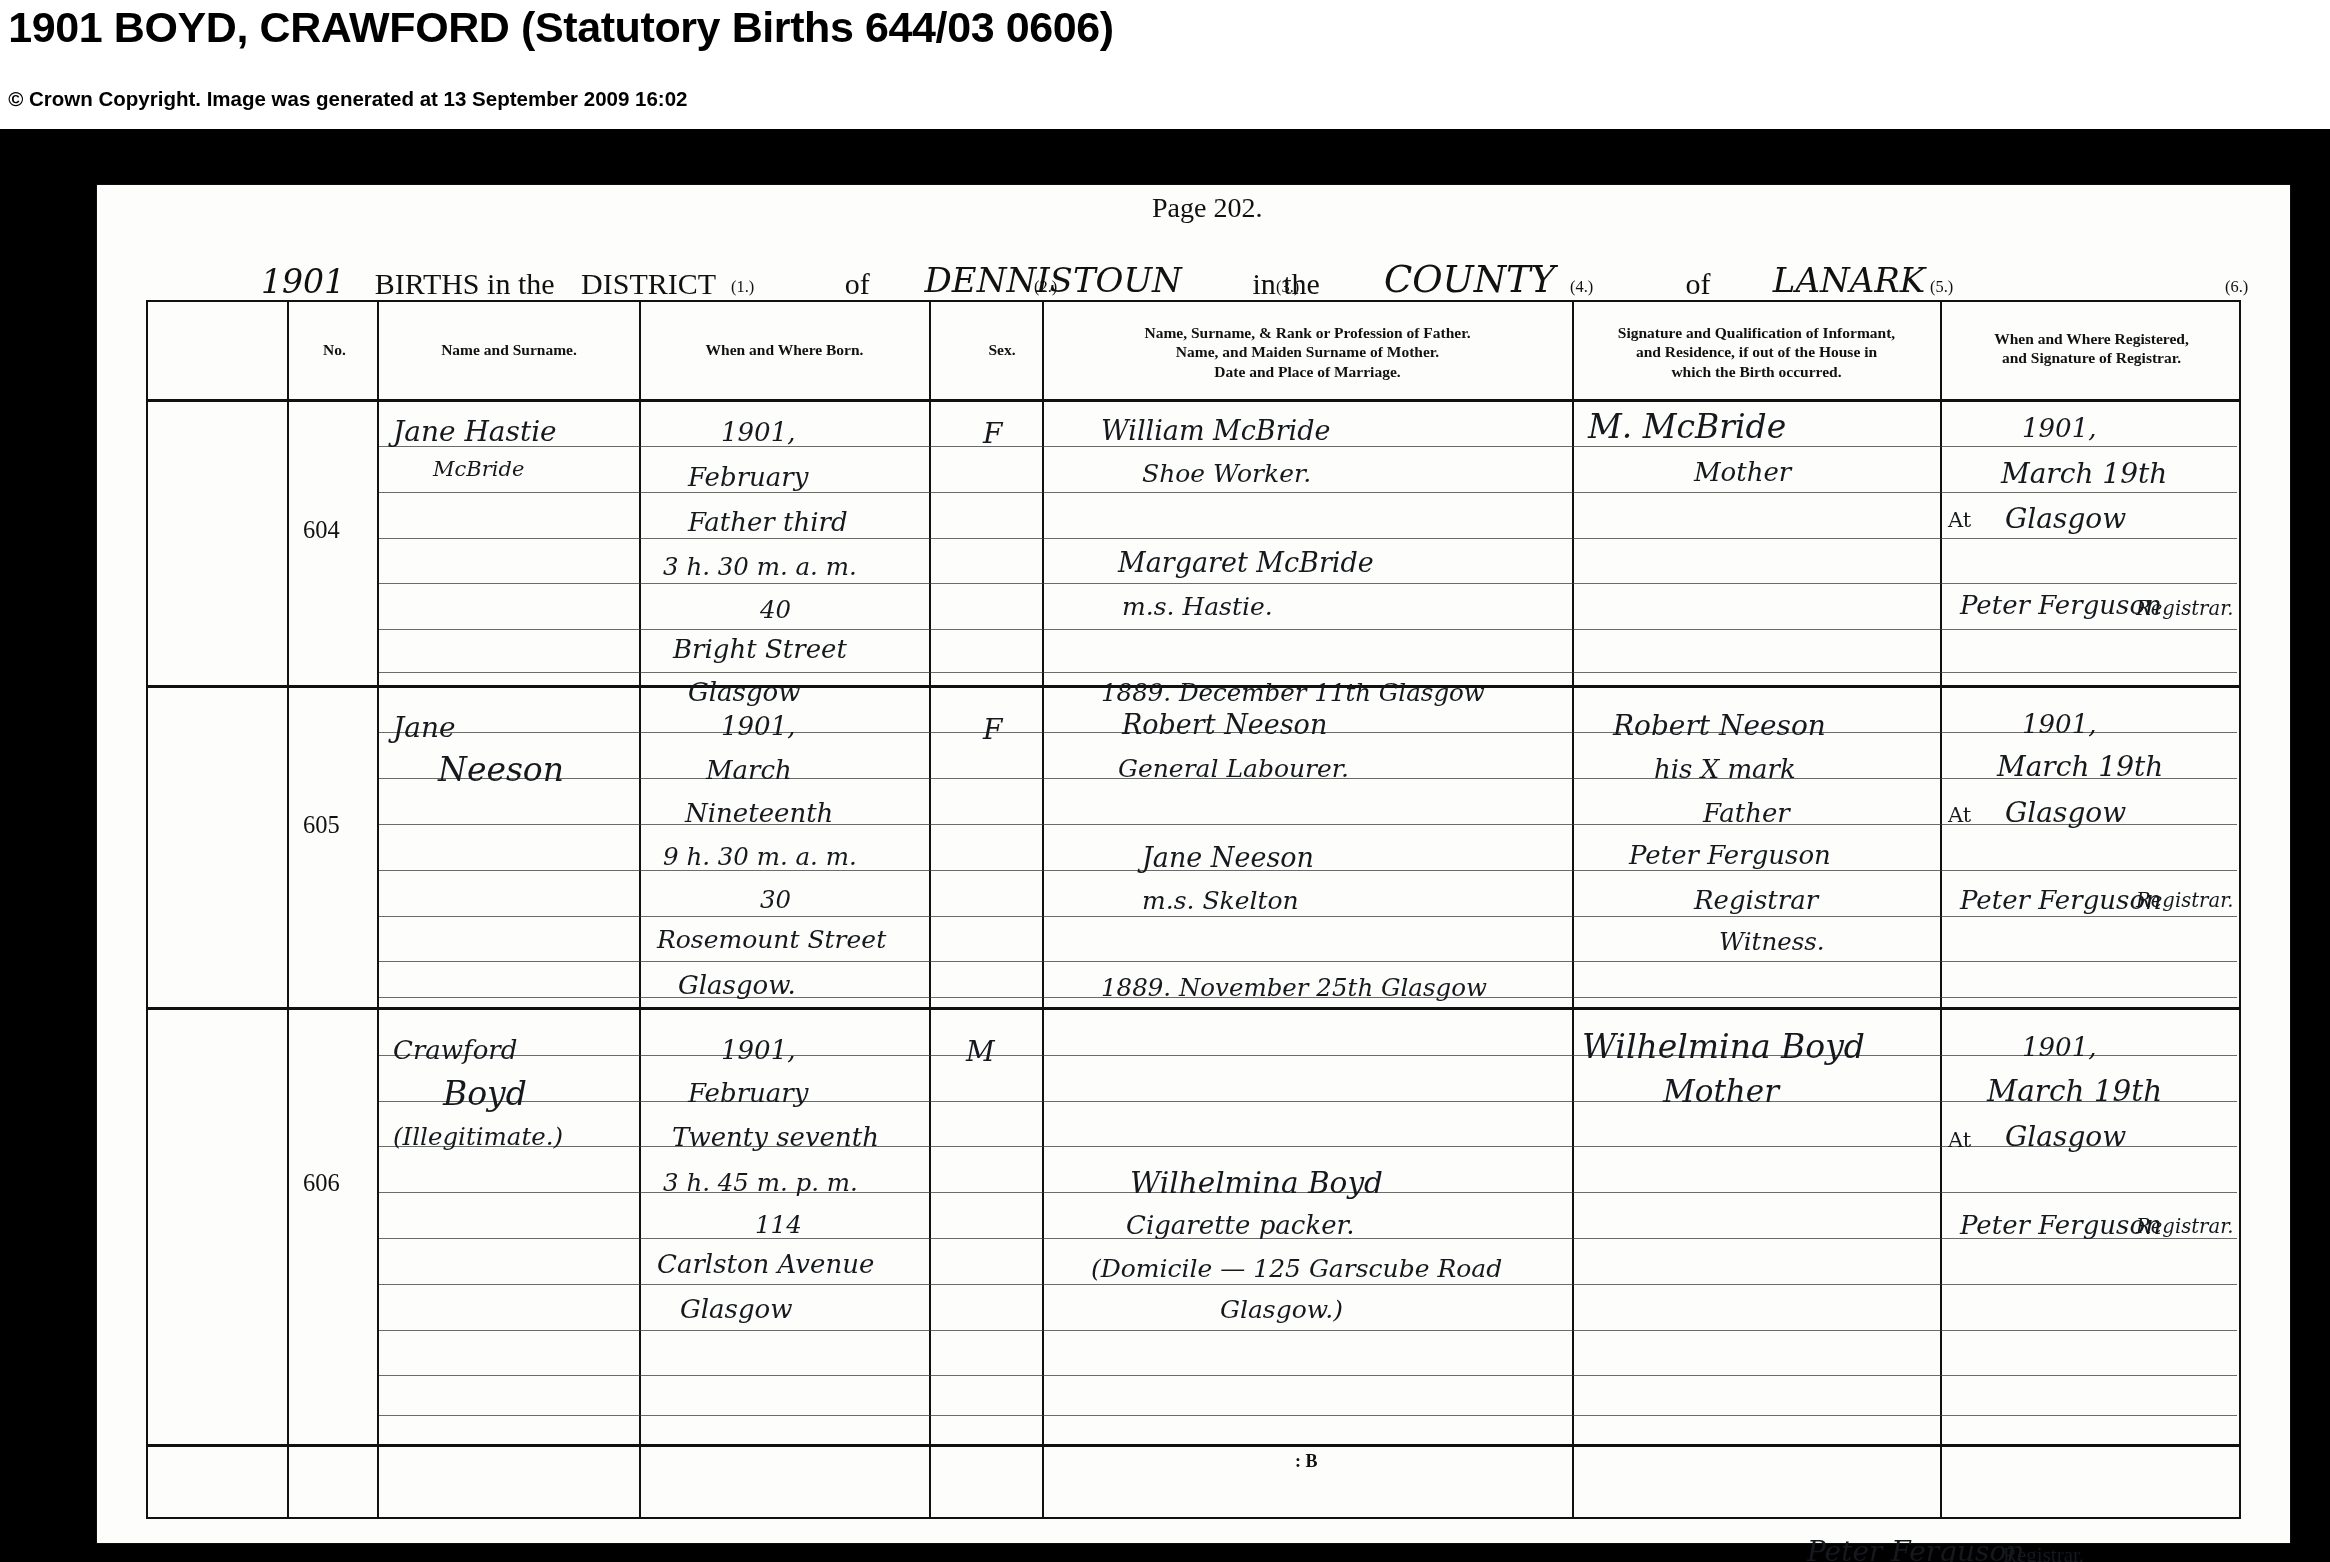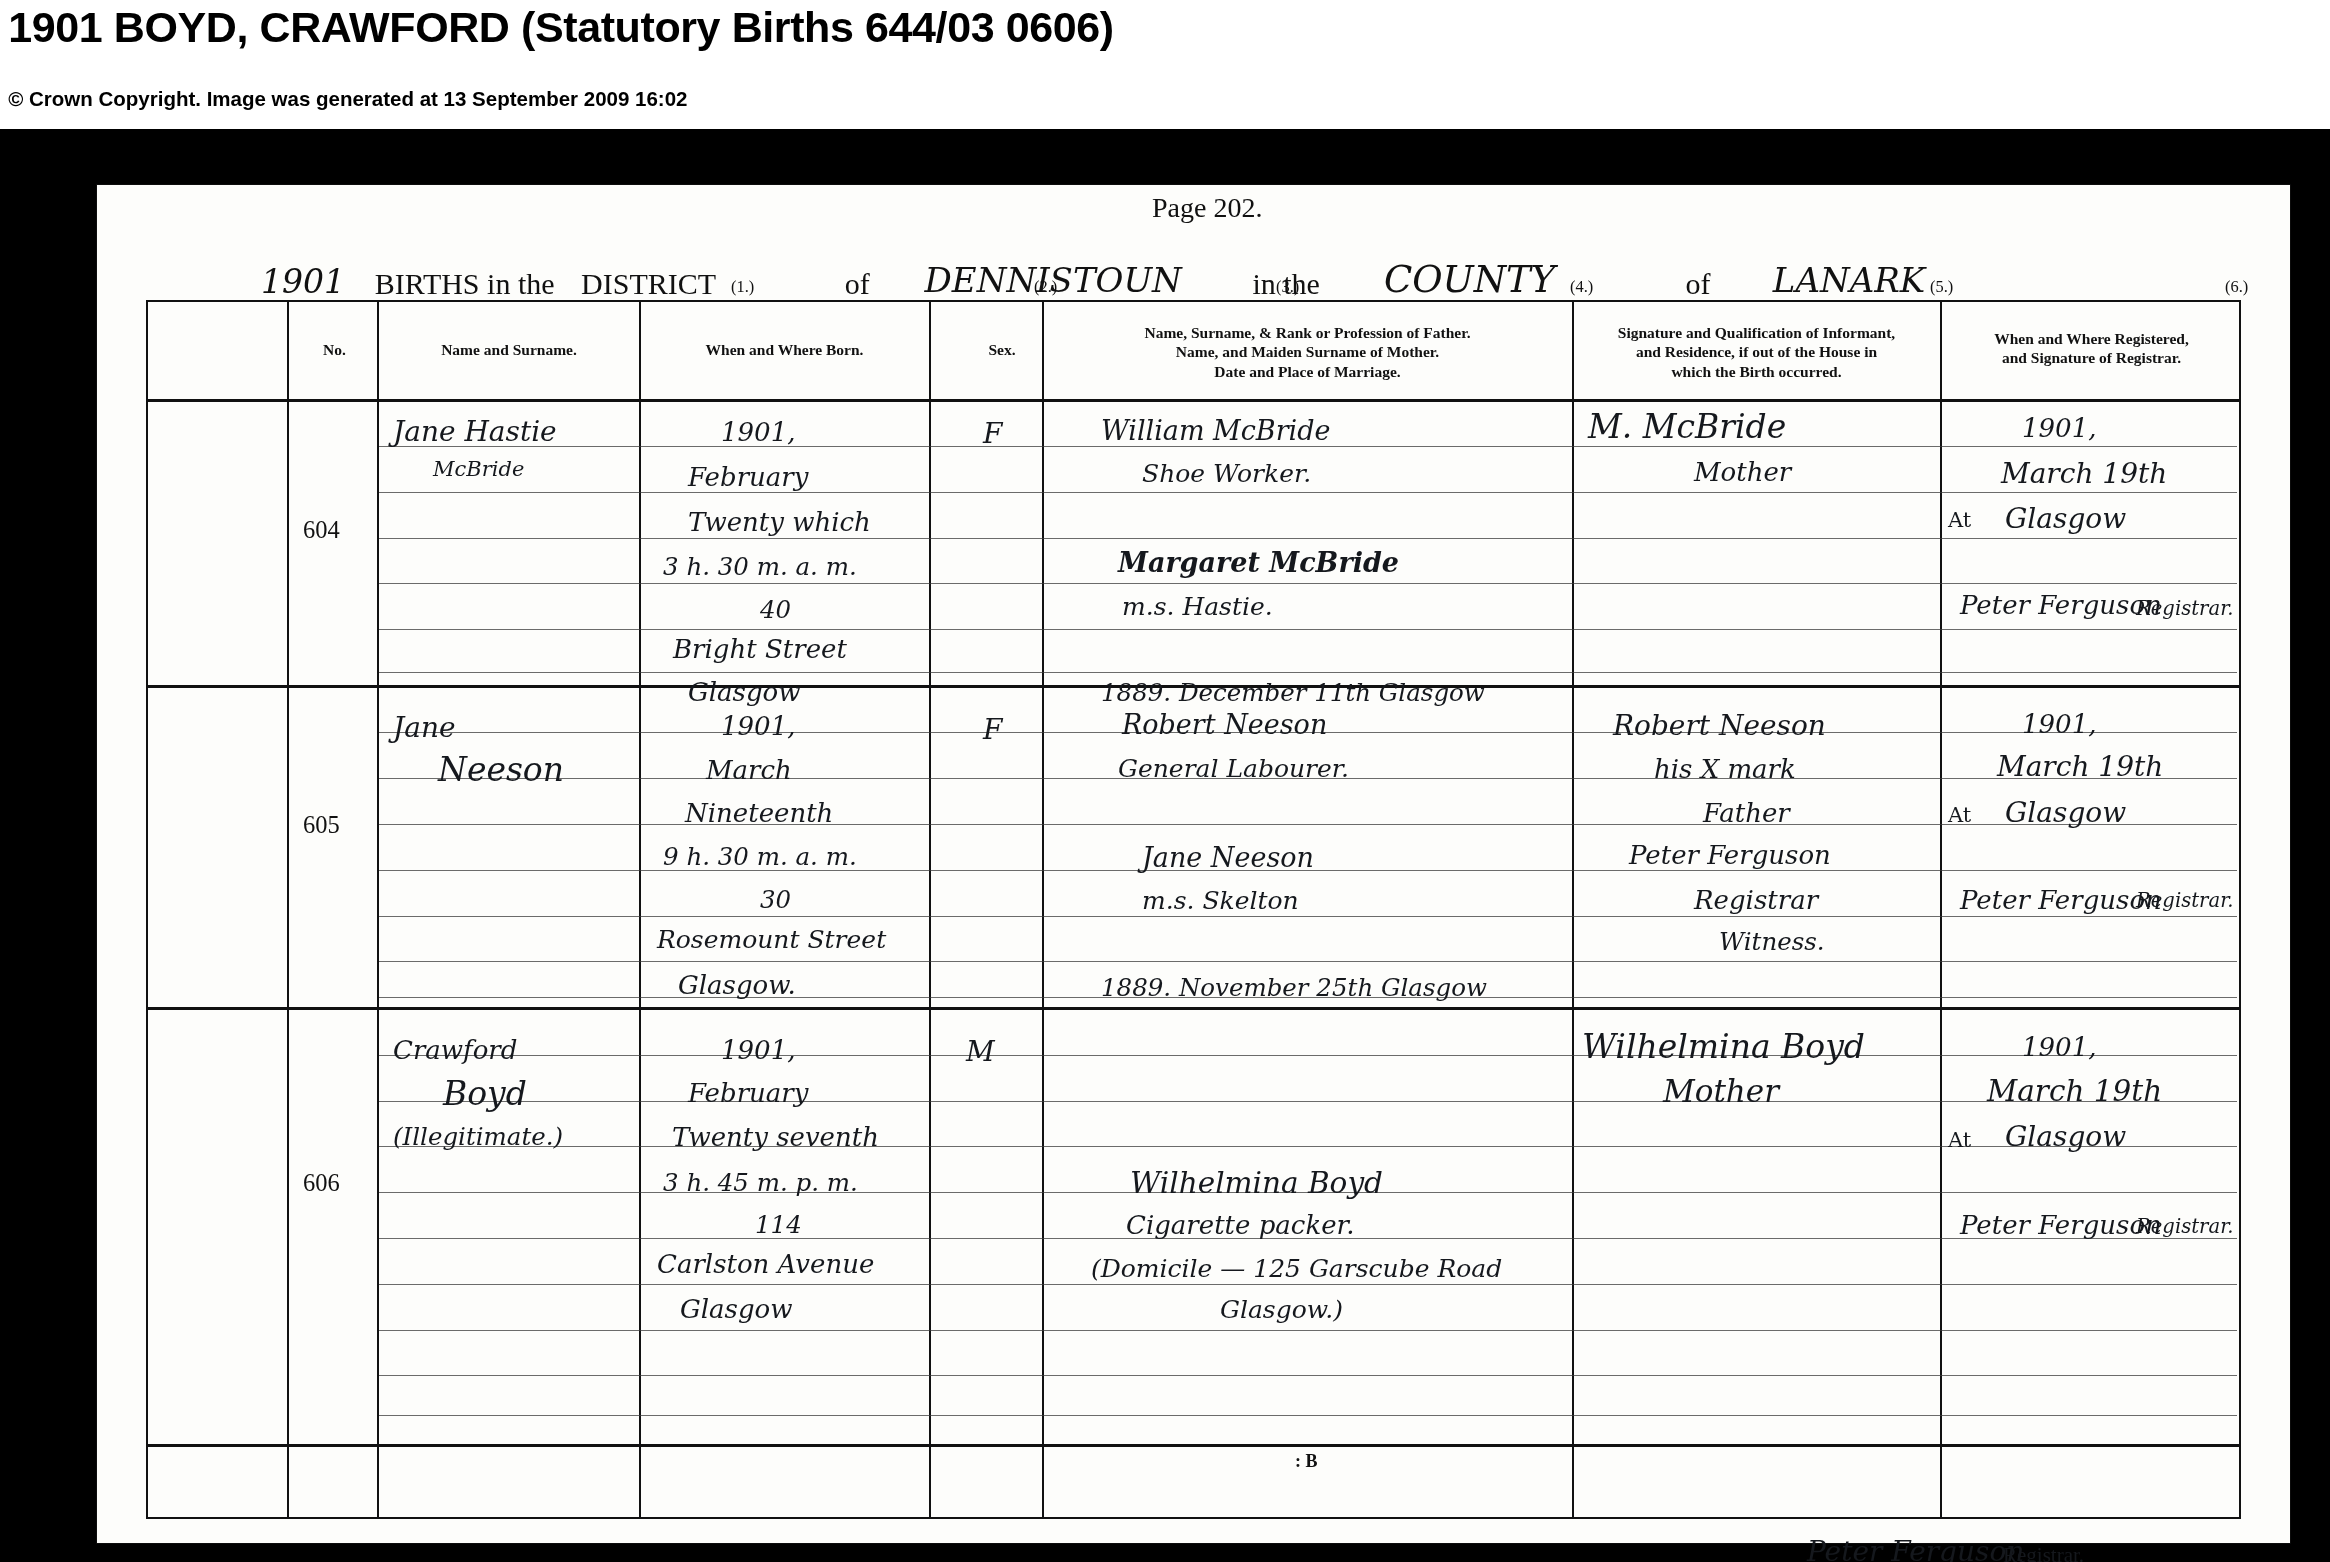--- a/index.html
+++ b/index.html
@@ -291,31 +291,31 @@
         <div class="ruleline" style="left:231px;right:1.6px;top:1073px;"></div>
         <div class="ruleline" style="left:231px;right:1.6px;top:1113px;"></div>
 
         <div class="num" style="left:155px;top:214px;">604</div>
 
         <div class="cell-hand" style="left:245px;top:113px;font-size:28px;">Jane Hastie</div>
         <div class="cell-hand" style="left:285px;top:155px;font-size:21px;">McBride</div>
 
         <div class="cell-hand" style="left:573px;top:115px;font-size:26px;">1901,</div>
         <div class="cell-hand" style="left:540px;top:160px;font-size:26px;">February</div>
-        <div class="cell-hand" style="left:540px;top:205px;font-size:26px;">Twenty which</div>
+        <div class="cell-hand" style="left:540px;top:205px;font-size:26px;">Father third</div>
         <div class="cell-hand" style="left:515px;top:250px;font-size:24.5px;">3 h. 30 m. a. m.</div>
         <div class="cell-hand" style="left:612px;top:293px;font-size:24.5px;">40</div>
         <div class="cell-hand" style="left:525px;top:332px;font-size:26px;">Bright Street</div>
         <div class="cell-hand" style="left:540px;top:375px;font-size:26px;">Glasgow</div>
 
         <div class="cell-hand" style="left:835px;top:115px;font-size:28px;">F</div>
 
         <div class="cell-hand" style="left:953px;top:113px;font-size:27px;">William McBride</div>
         <div class="cell-hand" style="left:994px;top:157px;font-size:25px;">Shoe Worker.</div>
-        <div class="cell-hand" style="left:970px;top:245px;font-size:27px;font-weight:bold;">Margaret McBride</div>
+        <div class="cell-hand" style="left:970px;top:245px;font-size:27px;">Margaret McBride</div>
         <div class="cell-hand" style="left:974px;top:290px;font-size:25px;">m.s.    Hastie.</div>
         <div class="cell-hand" style="left:953px;top:376px;font-size:24.5px;">1889. December 11th Glasgow</div>
 
         <div class="cell-hand" style="left:1440px;top:105px;font-size:33px;">M. McBride</div>
         <div class="cell-hand" style="left:1546px;top:155px;font-size:26px;">Mother</div>
 
         <div class="cell-hand" style="left:1874px;top:111px;font-size:26px;">1901,</div>
         <div class="cell-hand" style="left:1853px;top:155px;font-size:28px;">March 19th</div>
         <div class="cell-hand" style="left:1800px;top:206px;font-size:21px;font-style:normal;">At</div>
         <div class="cell-hand" style="left:1857px;top:200px;font-size:28px;">Glasgow</div>

